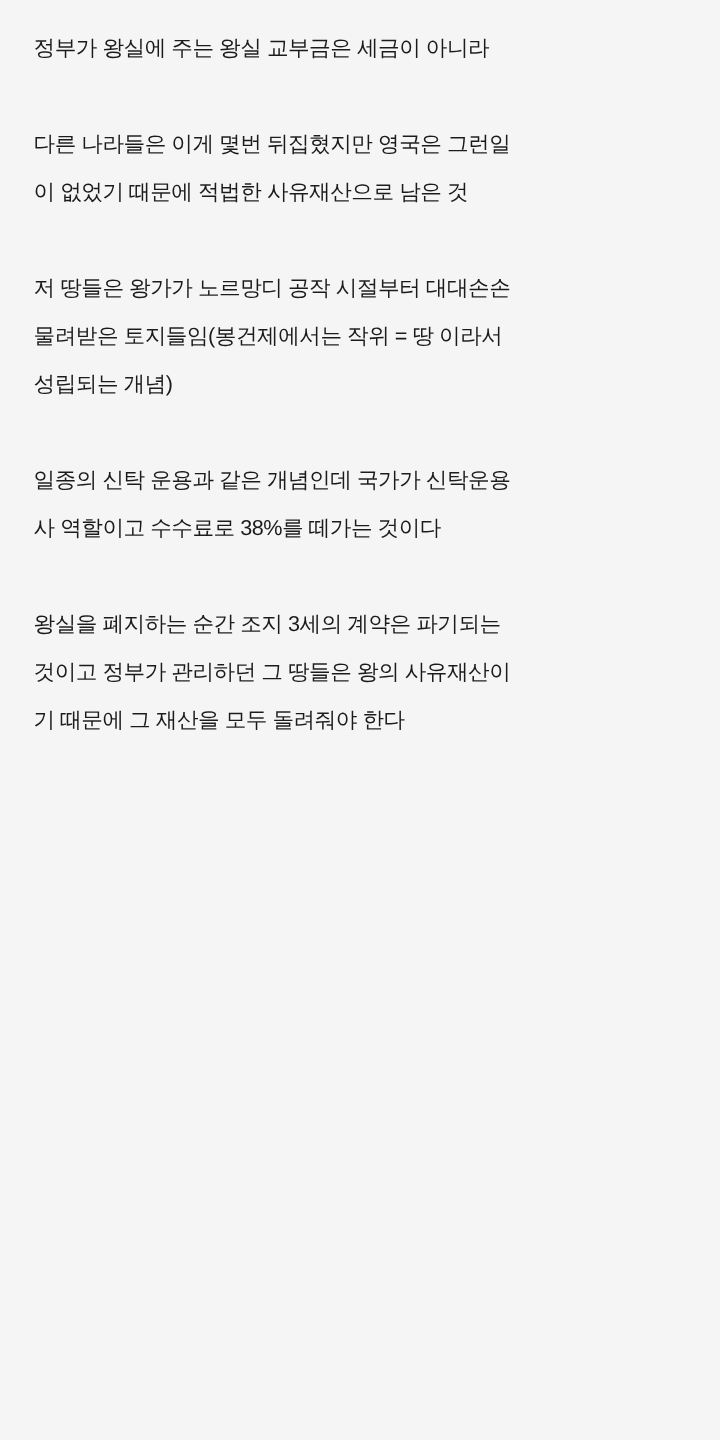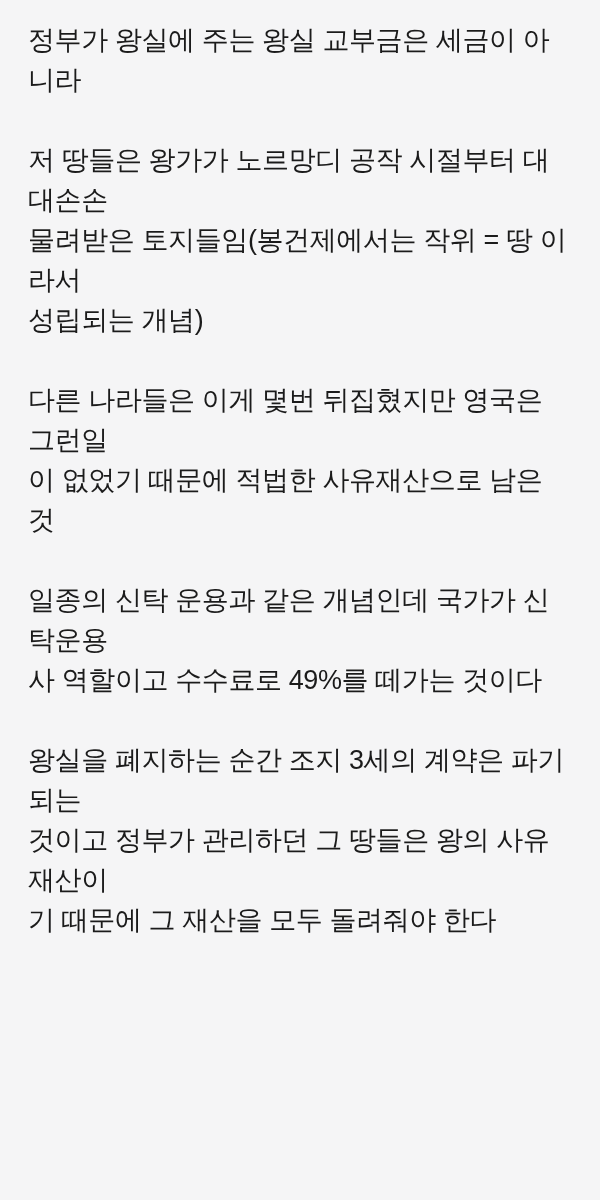--- a/index.html
+++ b/index.html
@@ -11,41 +11,41 @@
     height: 1200px;
     overflow: hidden;
     background: #f5f5f6;
   }
   .page {
     box-sizing: border-box;
     width: 600px;
     height: 1200px;
     padding: 20px 26px 0 28px;
     font-family: "Liberation Sans", "DejaVu Sans", sans-serif;
-    font-size: 27px;
+    font-size: 18px;
     line-height: 40px;
     font-weight: 400;
     letter-spacing: -0.4px;
     color: #1b1b1b;
     overflow: hidden;
   }
   .page p {
     margin: 0 0 40px 0;
     white-space: pre-line;
   }
 </style>
 </head>
 <body style="background: rgb(245, 245, 246);">
 
 <div class="page" style="color: rgb(27, 27, 27);">
   <p>정부가 왕실에 주는 왕실 교부금은 세금이 아니라</p>
+  <p>다른 나라들은 이게 몇번 뒤집혔지만 영국은 그런일
+이 없었기 때문에 적법한 사유재산으로 남은 것</p>
   <p>저 땅들은 왕가가 노르망디 공작 시절부터 대대손손
 물려받은 토지들임(봉건제에서는 작위 = 땅 이라서
 성립되는 개념)</p>
-  <p>다른 나라들은 이게 몇번 뒤집혔지만 영국은 그런일
-이 없었기 때문에 적법한 사유재산으로 남은 것</p>
   <p>일종의 신탁 운용과 같은 개념인데 국가가 신탁운용
-사 역할이고 수수료로 49%를 떼가는 것이다</p>
+사 역할이고 수수료로 38%를 떼가는 것이다</p>
   <p>왕실을 폐지하는 순간 조지 3세의 계약은 파기되는
 것이고 정부가 관리하던 그 땅들은 왕의 사유재산이
 기 때문에 그 재산을 모두 돌려줘야 한다</p>
 
 </div>
 
 </body></html>

